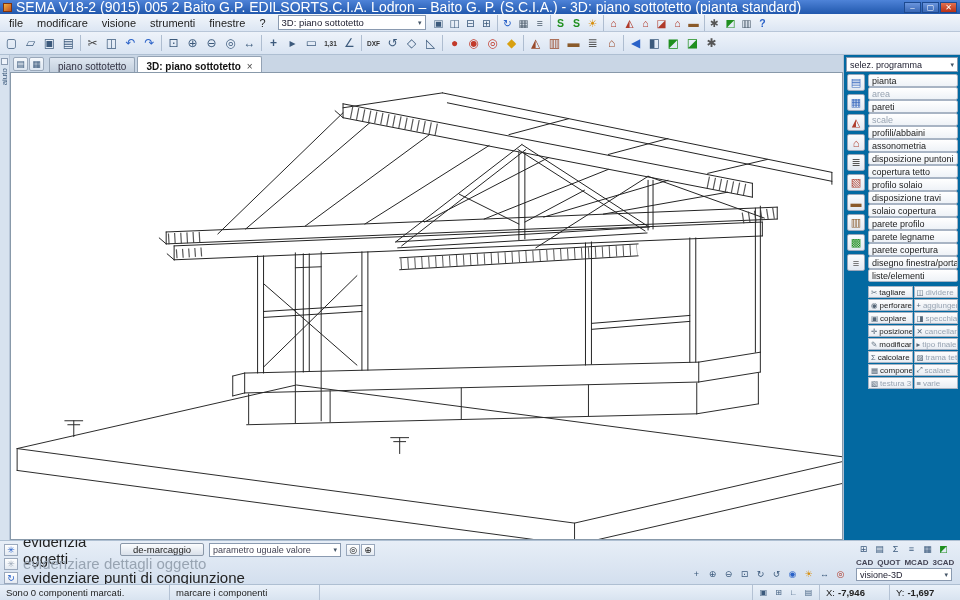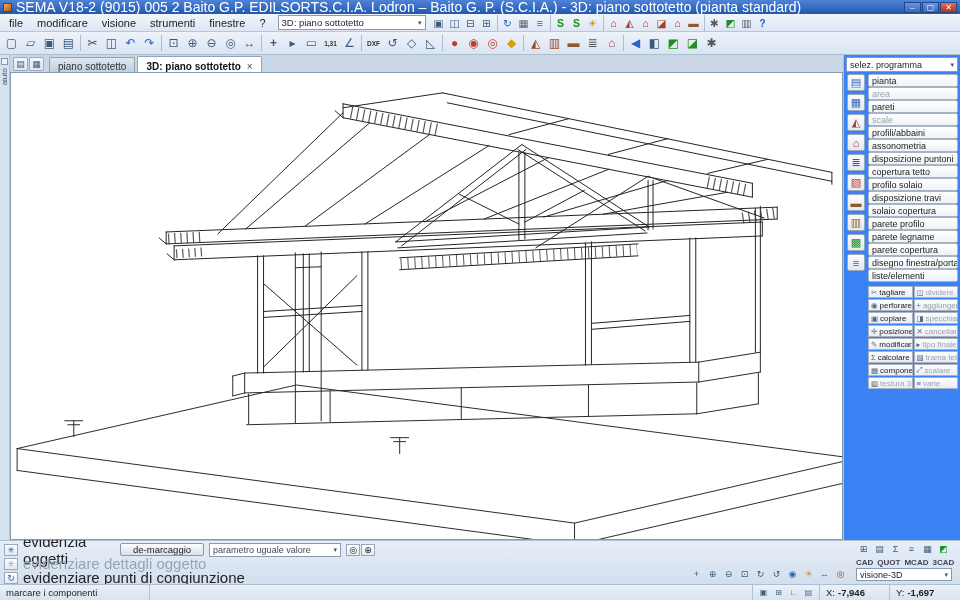--- a/index.html
+++ b/index.html
@@ -48,21 +48,21 @@
     border:1px solid #9aa8ba}
   .tab{height:15px;padding:0 8px;display:flex;align-items:flex-end;gap:6px;font-size:10px;
     background:linear-gradient(#dfe7f1,#c3cfdd);border:1px solid #93a2b4;border-bottom:none;
     border-radius:2px 2px 0 0;color:#334}
   .tab.active{background:#fff;font-weight:bold;height:16px;color:#111}
   .tab .close{font-size:10px;color:#444;font-weight:normal}
   .canvas{flex:1;background:#fff;border:1px solid #8899aa;position:relative;overflow:hidden}
   .canvas svg{width:100%;height:100%;display:block}
 
   
-  .right-panel{width:117px;background:#3b82f6;border-left:1px solid #aebfd2;display:flex;
+  .right-panel{width:117px;background:#0369a1;border-left:1px solid #aebfd2;display:flex;
     flex-direction:column;padding:2px 2px 0 2px;gap:2px;flex:0 0 auto}
   .rp-combo{height:15px;font-size:9px}
   .rp-body{flex:1;display:flex;gap:2px;min-height:0}
   .rp-strip{width:20px;display:flex;flex-direction:column;gap:3px;align-items:center}
   .rp-strip .tbi{width:18px;height:17px;background:linear-gradient(#fbfcfe,#e2e9f2);
     border:1px solid #9aa8bc;font-size:11px}
   .rp-main{flex:1;display:flex;flex-direction:column;gap:1px;min-width:0}
   .rp-item{height:13px;background:linear-gradient(#ffffff,#eef2f7);border:1px solid #a8b4c4;
     border-radius:2px;font-size:9px;display:flex;align-items:center;padding:0 3px;
     white-space:nowrap;overflow:hidden;flex:0 0 auto}
@@ -611,20 +611,21 @@
           <span class="mode">3CAD</span>
         </div>
       <div class="combo view-combo2">
         <span>visione-3D</span>
         <span class="arr">▾</span>
       </div>
     </div>
   </div>
 
   <div class="statusbar">
+    <div class="sb-cell" style="width:170px">Sono 0 componenti marcati.</div>
     <div class="sb-cell" style="width:150px">marcare i componenti</div>
     <div class="sb-spacer"></div>
     <div class="sb-icons" id="sbicons">
         <div class="tbi">
           <span>▣</span>
         </div>
         <div class="tbi">
           <span>⊞</span>
         </div>
         <div class="tbi">

